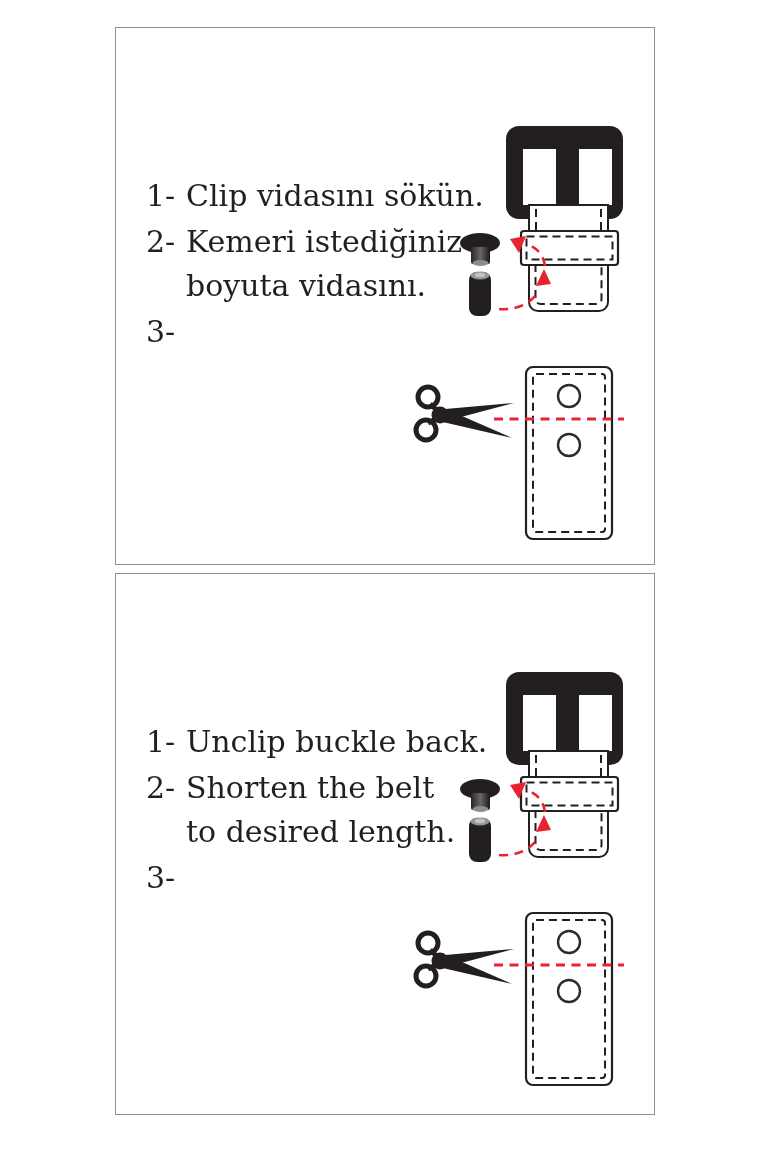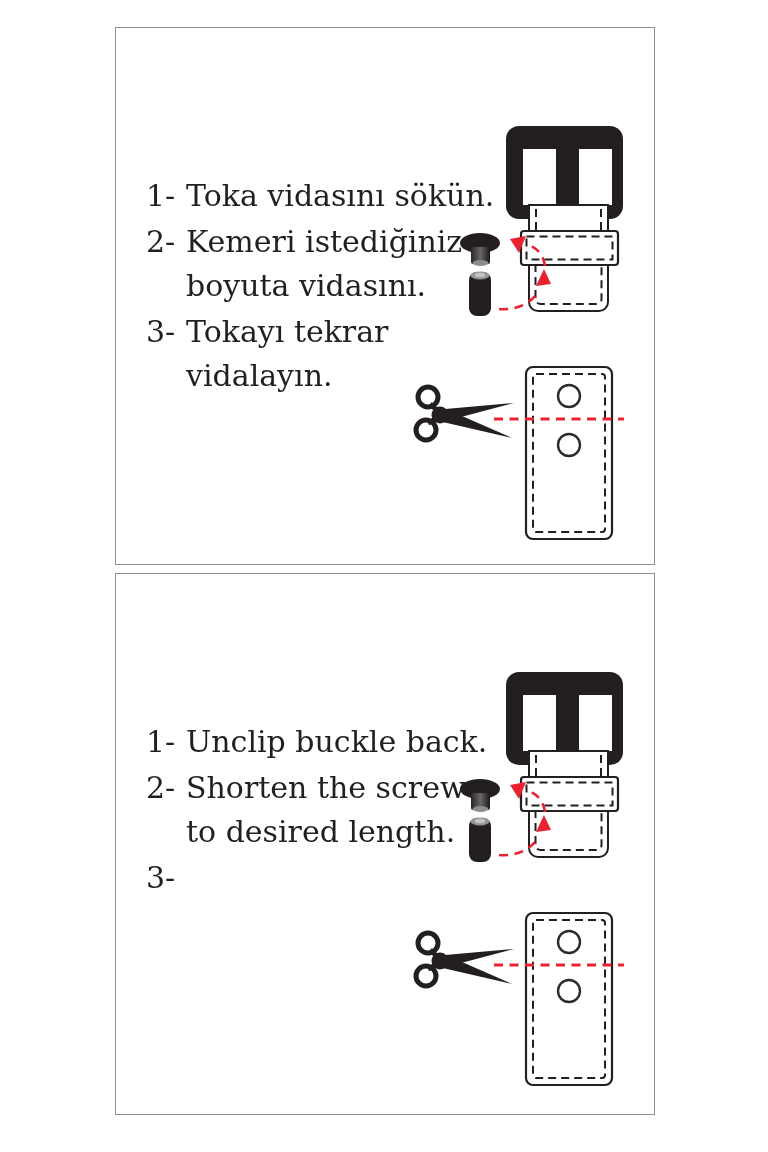--- a/index.html
+++ b/index.html
@@ -118,31 +118,29 @@
       <polygon points="28,60 106,78 40,49" class="ink-f"></polygon>
       <circle cx="34" cy="55" r="8.5" class="ink-f"></circle>
     </symbol>
   </defs>
 </svg>
 
 <section class="panel panel-1">
   <ol class="steps">
     <li class="step">
       <span class="step-num">1-</span>
-      <span class="step-text">Toka vidasını sökün.</span>
+      <span class="step-text">Clip vidasını sökün.</span>
     </li>
     <li class="step">
       <span class="step-num">2-</span>
       <span class="step-text">Kemeri istediğiniz
 boyuta vidasını.</span>
     </li>
     <li class="step">
       <span class="step-num">3-</span>
-      <span class="step-text">Tokayı tekrar
-vidalayın.</span>
     </li>
   </ol>
   <div class="fig fig-buckle">
     <svg viewBox="0 0 170 196">
         <use href="#sym-buckle"></use>
       </svg>
   </div>
   <div class="fig fig-scissors">
     <svg viewBox="0 0 220 186">
         <use href="#sym-scissors"></use>
@@ -151,21 +149,21 @@
 </section>
 
 <section class="panel panel-2">
   <ol class="steps">
     <li class="step">
       <span class="step-num">1-</span>
       <span class="step-text">Unclip buckle back.</span>
     </li>
     <li class="step">
       <span class="step-num">2-</span>
-      <span class="step-text">Shorten the screw
+      <span class="step-text">Shorten the belt
 to desired length.</span>
     </li>
     <li class="step">
       <span class="step-num">3-</span>
     </li>
   </ol>
   <div class="fig fig-buckle">
     <svg viewBox="0 0 170 196">
         <use href="#sym-buckle"></use>
       </svg>

